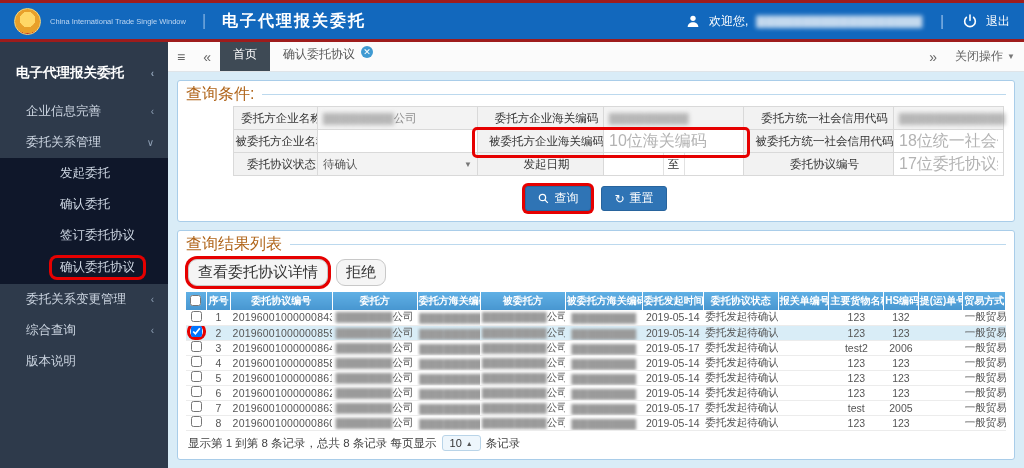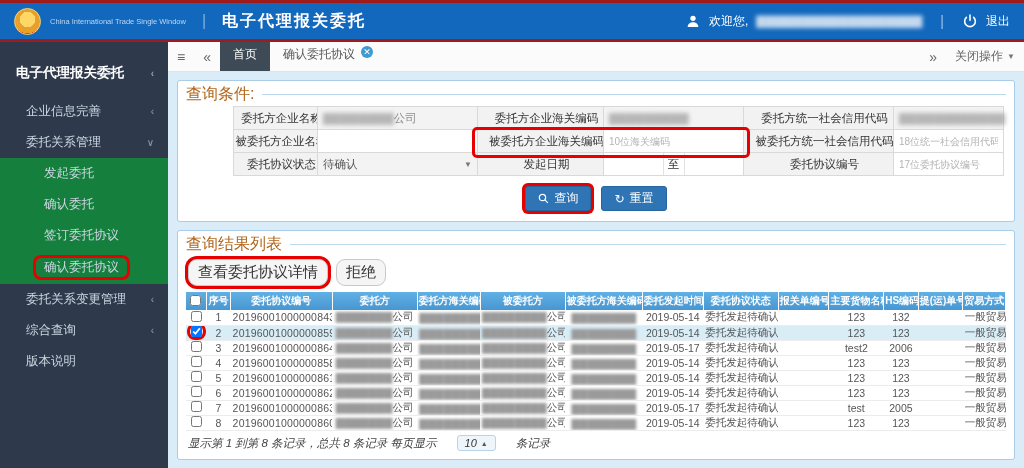--- a/index.html
+++ b/index.html
@@ -23,21 +23,21 @@
   .hdr-sep { color:#9cc3ea; margin:0 10px; font-size:14px; }
   .logout { font-size:12px; }
 
   
   .body { flex:1; display:flex; min-height:0; }
 
   
   .sidebar { width:168px; background:#2e3a4b; color:#cdd6e2; flex:0 0 168px; font-size:12.5px; padding-top:14px; }
   .side-root { color:#fff; font-size:13.5px; font-weight:bold; padding:8px 14px 14px 16px; display:flex; justify-content:space-between; align-items:center; }
   .side-item { padding:7px 14px 7px 26px; display:flex; justify-content:space-between; align-items:center; cursor:pointer; }
-  .side-sub { background:#15803d; }
+  .side-sub { background:#0f172a;padding-left:16px; }
   .side-sub .side-item { padding-left:44px; justify-content:flex-start; }
   .chev { font-size:10px; color:#8fa0b5; }
   .annot { position:relative; box-shadow:0 0 0 3px #e60000; border-radius:5px; z-index:5; }
   .side-annot { display:inline-block; padding:1px 8px; margin-left:-8px; }
 
   
   .main { flex:1; display:flex; flex-direction:column; min-width:0; }
 
   
   .tabbar { height:30px; background:#fbfbfb; border-bottom:1px solid #dfe4e8; display:flex; align-items:stretch; font-size:12px; color:#555; flex:0 0 30px; }
@@ -56,21 +56,21 @@
   .legend-blue { color:#b0651a; }
   .panel-head .rule { flex:1; border-top:1px solid #bcd9ee; }
 
   
   .query-form { margin:4px 4px 0 48px; position:relative; }
   .qgrid { display:grid; grid-template-columns:84px 160px 126px 140px 150px 110px; }
   .qcell { border:1px solid #d9d9d9; height:24px; font-size:11.5px; display:flex; align-items:center; margin:-1px 0 0 -1px;padding-left:12px; }
   .qlabel { background:#f2f2f2; color:#333; justify-content:center; text-align:center; white-space:nowrap; overflow:hidden; }
   .qval { background:#fff; padding:0 5px; color:#555; }
   .qval.ro { background:#f3f3f3; color:#8f8f8f; }
-  .qval input { border:none; outline:none; width:100%; font-size:10px; color:#555; background:transparent; font-family:inherit; }
+  .qval input { border:none; outline:none; width:100%; font-size:16px; color:#555; background:transparent; font-family:inherit; }
   .qval input::placeholder { color:#b3b3b3; }
   .qselect { justify-content:space-between; background:#f3f3f3; color:#555; }
   .date-pair { display:flex; align-items:center; gap:0; padding:0; }
   .date-pair input { flex:1; height:100%; padding:0 4px; }
   .zhi { flex:0 0 22px; text-align:center; font-size:11.5px; color:#333; border-left:1px solid #e2e2e2; border-right:1px solid #e2e2e2; height:100%; line-height:22px; }
   .field-annot { position:absolute; left:238px; top:20px; width:278px; height:31px; border:3px solid #e60000; border-radius:5px; pointer-events:none; z-index:4; }
 
   .btn-row { display:flex; justify-content:center; gap:10px; margin:10px 0 2px 0; }
   .btn-blue { background:#2f74b5; color:#fff; border:1px solid #28649d; border-radius:3px; font-size:12px; padding:3px 12px; display:inline-flex; align-items:center; gap:5px; cursor:pointer; font-family:inherit; }
   .btn-blue svg { display:block; }
@@ -83,21 +83,21 @@
   table { border-collapse:collapse; table-layout:fixed; width:100%; }
   thead th { background:linear-gradient(#60b0e5,#4896d0); color:#fff; font-size:10px; font-weight:bold; height:18px;
              border-right:1px solid rgba(255,255,255,.28); white-space:nowrap; overflow:hidden; padding:0 1px; }
   tbody td { font-size:10.5px; color:#555; height:15px; padding:0 2px; border-bottom:1px solid #ececec; text-align:center; white-space:nowrap; overflow:hidden; }
   tbody tr.selected { background:#d9edf7; }
   tbody .blurred { filter:blur(1.6px); color:#9a9a9a; }
   .cb-wrap { display:inline-flex; padding:0 1px; }
   input[type=checkbox] { width:11px; height:11px; margin:0; }
   .c-no { letter-spacing:.2px; }
 
-  .pagination { margin-top:auto; display:flex; align-items:center; gap:20px; font-size:11.5px; color:#444; padding:4px 2px 0 2px;font-style:italic; }
+  .pagination { margin-top:auto; display:flex; align-items:center; gap:5px; font-size:11.5px; color:#444; padding:4px 2px 0 2px; }
   .page-size { border:1px solid #b9d4e8; background:#eef6fc; border-radius:3px; padding:1px 7px; font-size:11px; color:#333; display:inline-flex; align-items:center; gap:4px; cursor:pointer; }
   .page-size .up { font-size:7px; color:#555; }
 </style>
 </head>
 <body>
 
 <div class="app">
 
   <div class="header">
     <div class="logo"></div>

